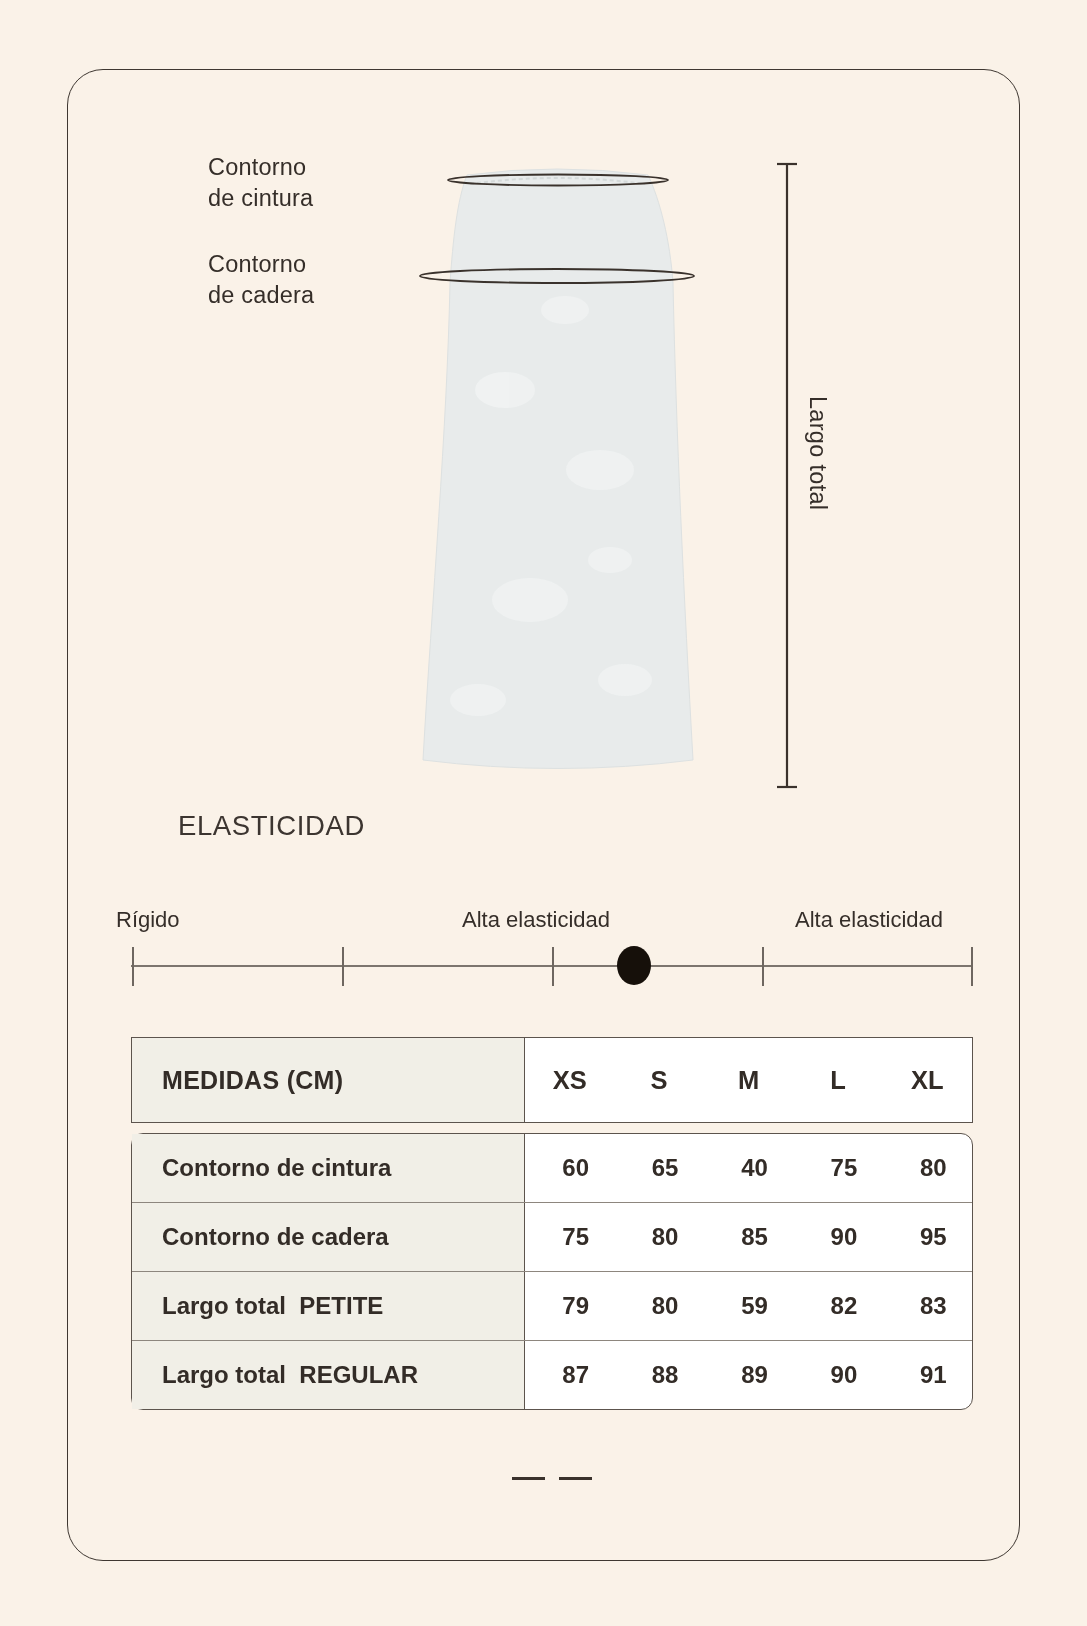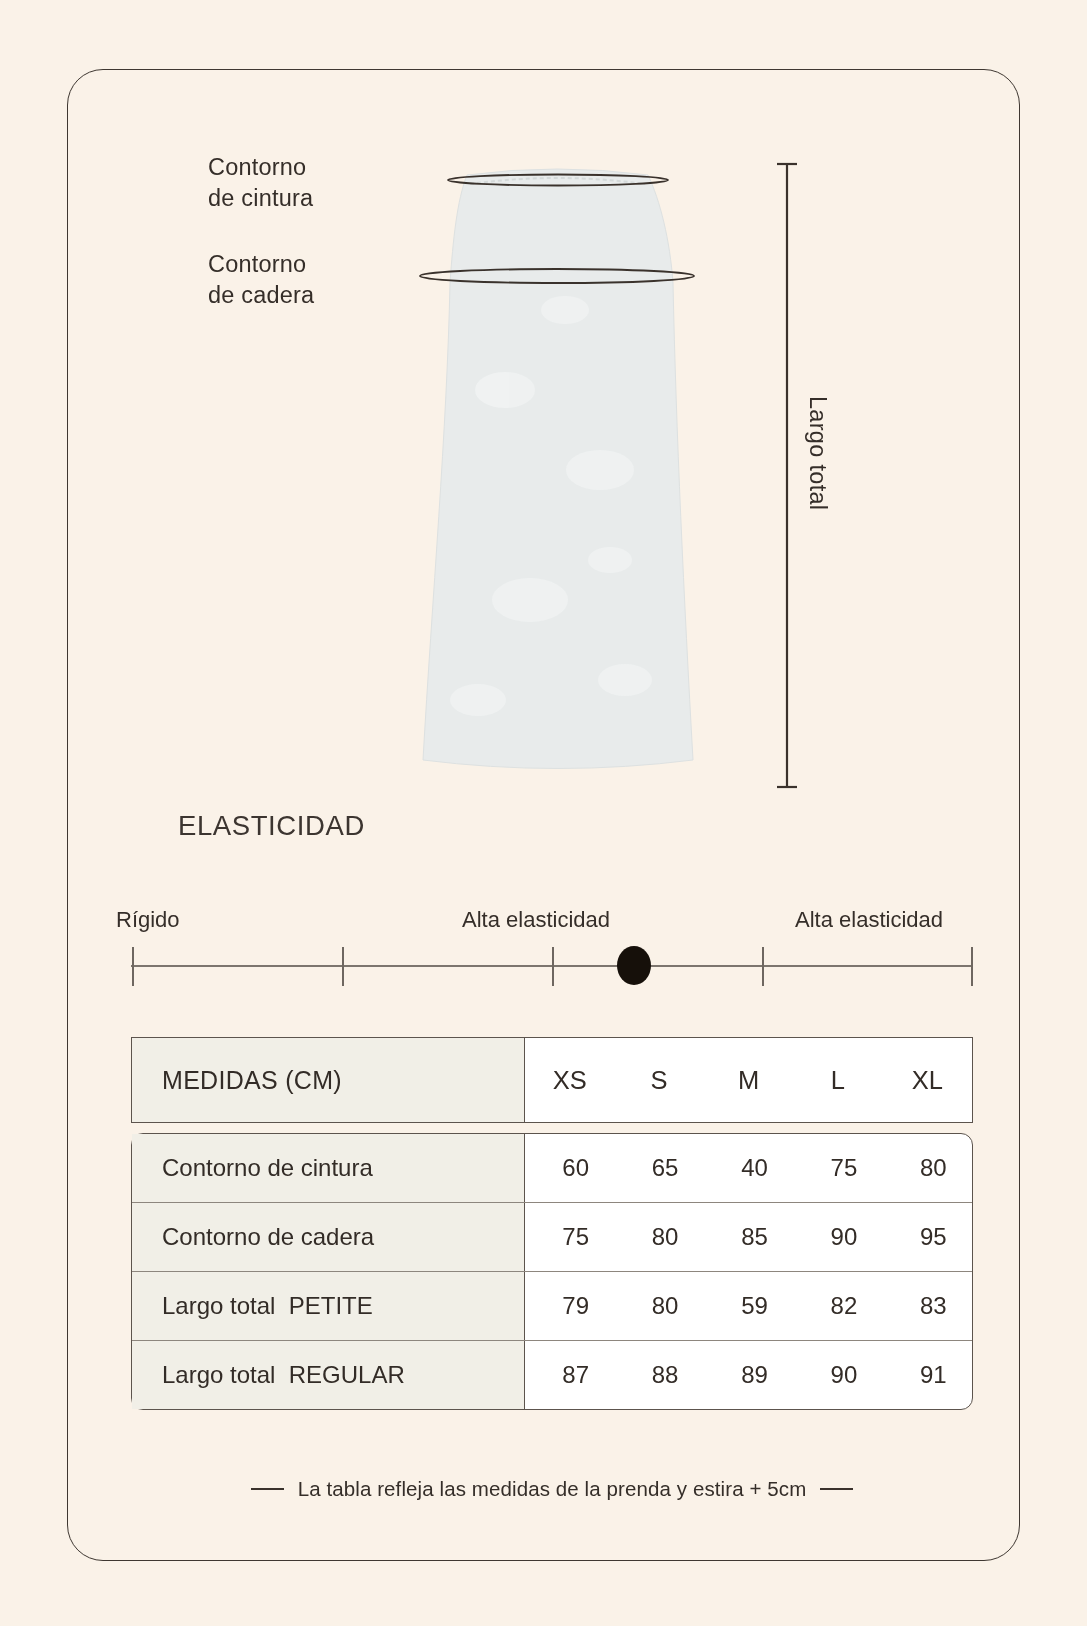--- a/index.html
+++ b/index.html
@@ -38,21 +38,21 @@
   .slider-line{position:absolute;left:131px;top:965px;width:842px;height:2.4px;background:#7c756e;}
   .slider-tick{position:absolute;top:947px;width:2px;height:39px;background:#6e6760;}
   .t0{left:132px;}.t1{left:342px;}.t2{left:552px;}.t3{left:762px;}.t4{left:971px;}
   .slider-dot{
     position:absolute;left:617px;top:946px;width:34px;height:39px;
     background:#16100a;border-radius:50%;
   }
   
   .thead,.tbody{
     position:absolute;left:131px;width:842px;box-sizing:border-box;
-    border:1.6px solid #5c544d;background:#ffffff;
+    border:1.6px solid #5c544d;background:#ffffff;font-weight:bold;
   }
   .thead{top:1037px;height:86px;display:flex;}
   .tbody{top:1133px;height:277px;display:flex;flex-direction:column;border-radius:12px;}
   .label-cell{
     flex:0 0 393px;width:393px;box-sizing:border-box;background:#f1efe7;
     border-right:1.6px solid #5c544d;display:flex;align-items:center;
     padding-left:30px;white-space:pre;
   }
   .thead .label-cell{font-size:25px;letter-spacing:.3px;}
   .size-cell,.value-cell{
@@ -170,15 +170,14 @@
     <div class="value-cell">87</div>
     <div class="value-cell">88</div>
     <div class="value-cell">89</div>
     <div class="value-cell">90</div>
     <div class="value-cell">91</div>
   </div>
 </div>
 
 <div class="note">
   <div class="note-dash"></div>
-  <div class="note-text">La tabla refleja las medidas de la prenda y estira + 5cm</div>
   <div class="note-dash"></div>
 </div>
 
 </body></html>

